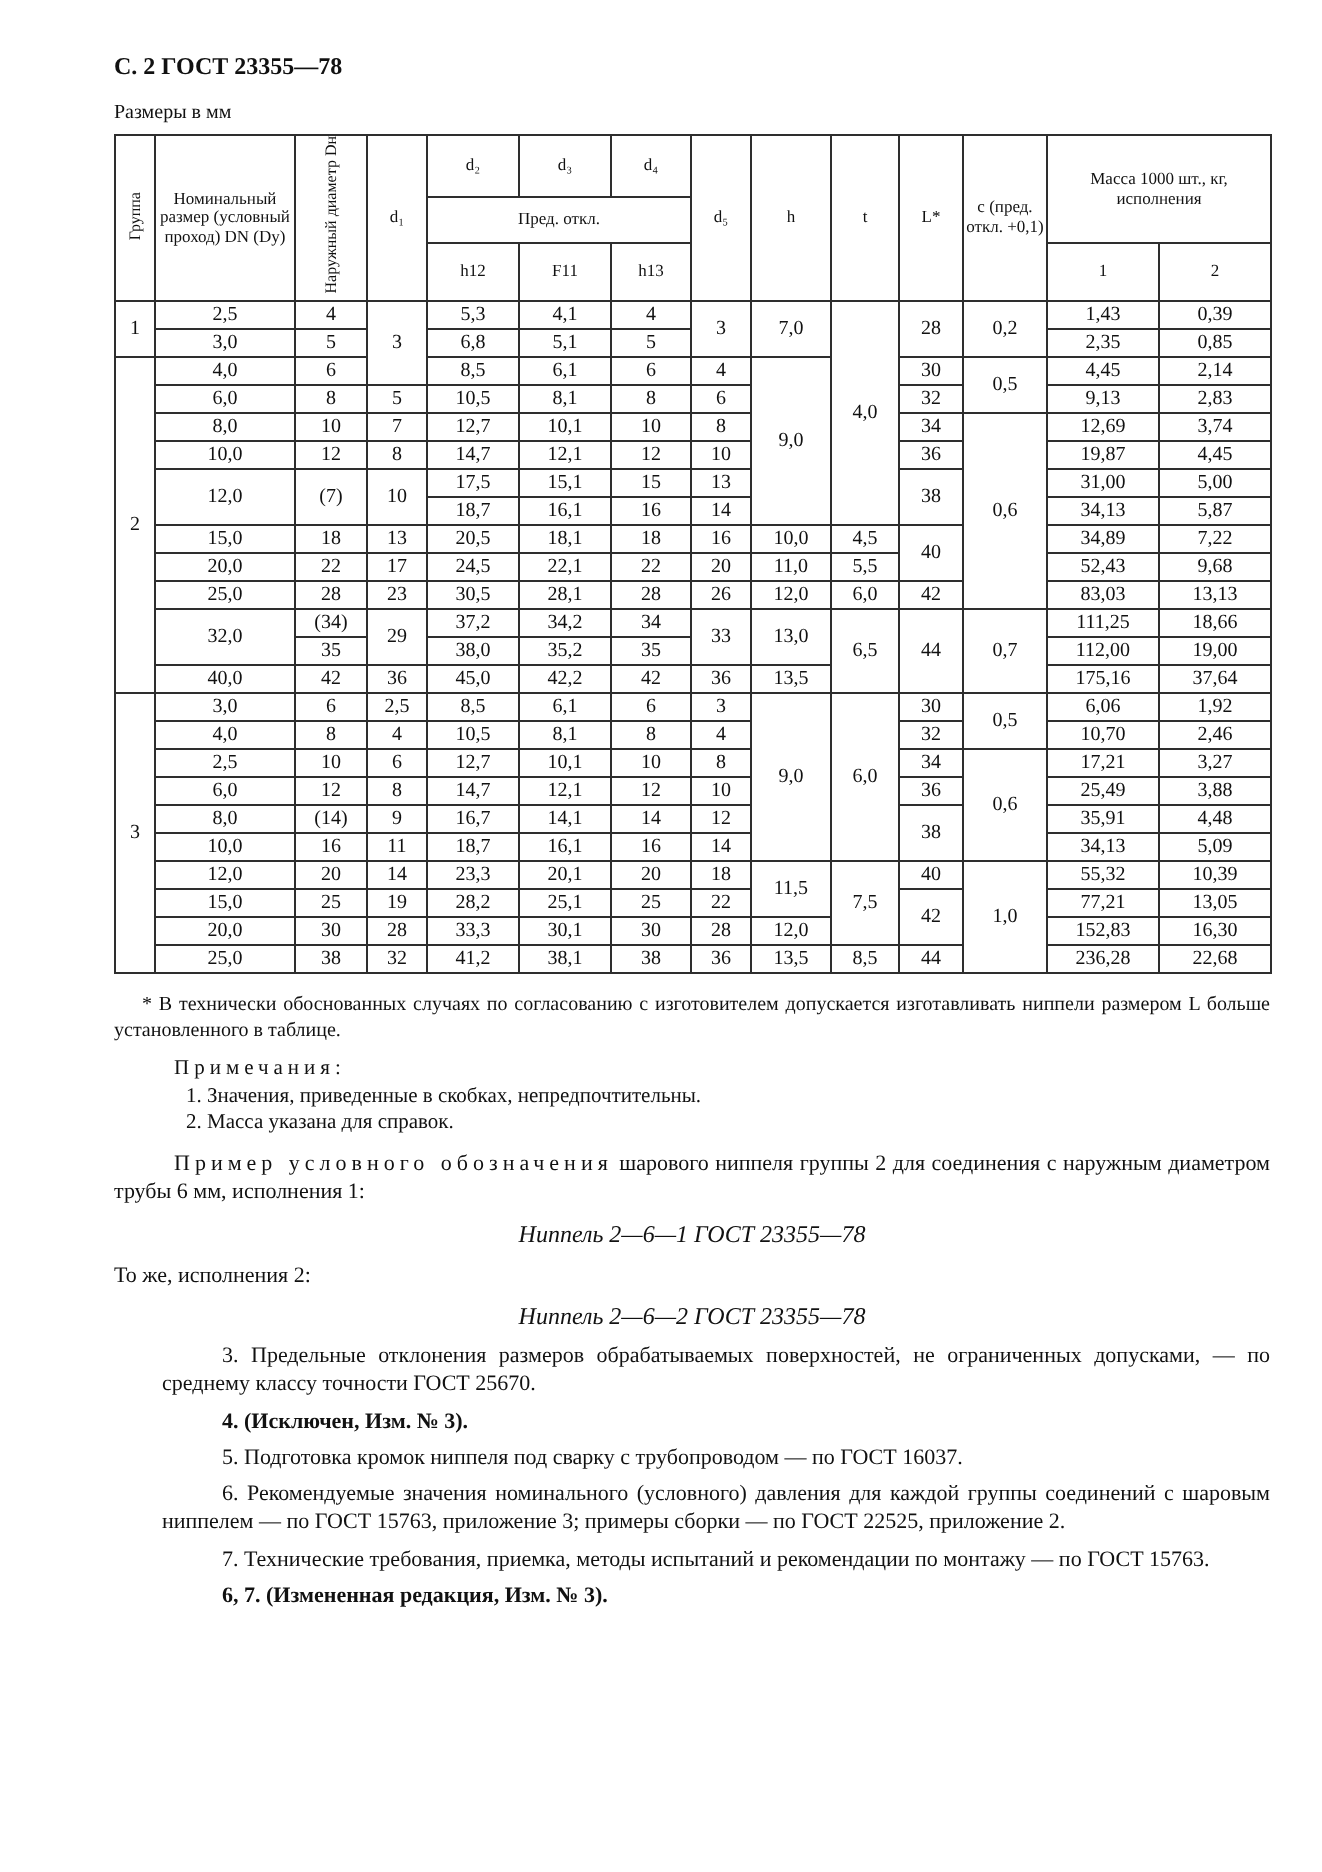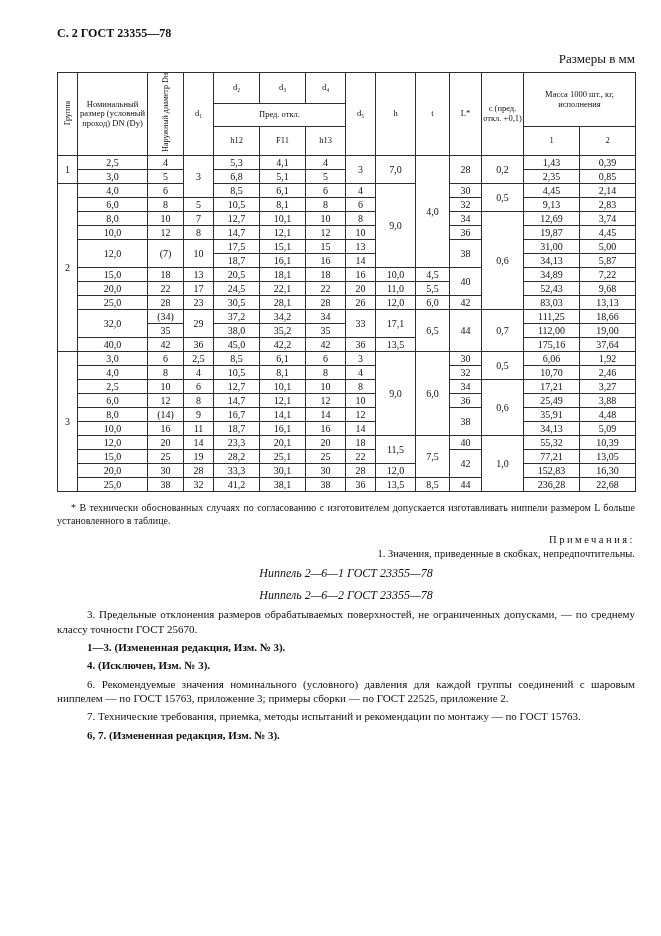--- a/index.html
+++ b/index.html
@@ -4,21 +4,21 @@
 <style>
   html,body{margin:0;padding:0;background:#ffffff;}
   body{
     width:661px;height:936px;
     font-family:"Liberation Serif","DejaVu Serif",serif;
     color:#111;
     overflow:hidden;
   }
   .page{padding:26px 26px 0 57px;width:578px;}
   .doc-header{font-weight:bold;font-size:12px;margin-bottom:10px;}
-  .caption{text-align:right;font-size:13px;margin:10px 0 5px 0;}
+  .caption{text-align:left;font-size:10px;margin:10px 0 5px 0;}
 
   table.dim{border-collapse:collapse;width:578px;table-layout:fixed;}
   table.dim th,table.dim td{
     border:1px solid #2e2e2e;
     text-align:center;vertical-align:middle;
     padding:0 1px;font-size:10px;line-height:1.15;height:13px;
     overflow:hidden;
   }
   table.dim{border:1.5px solid #222;}
   table.dim th{font-weight:normal;font-size:8.5px;line-height:1.12;padding:1px;}
@@ -32,26 +32,26 @@
   }
   thead tr.h1 th{height:28px;}
   thead tr.h2 th{height:20px;}
   thead tr.h3 th{height:26px;}
 
   .footnote{font-size:10px;text-align:justify;text-indent:14px;margin-top:10px;line-height:1.25;}
   .notes-small{font-size:10.5px;margin-top:6px;line-height:1.3;}
   .notes-title{margin-left:30px;letter-spacing:2.5px;}
   .notes-small p.itm{margin:0 0 0 36px;}
   .bodytext{font-size:11px;line-height:1.3;}
-  p{margin:0;text-align:right;}
+  p{margin:0;}
   .para{text-align:justify;text-indent:30px;margin-top:6px;}
   .sp{letter-spacing:2.5px;}
   .desig{text-align:center;font-style:italic;margin-top:6px;font-size:12px;}
   .noindent{margin-top:6px;}
-  .note-p{text-align:justify;text-indent:30px;margin-top:4px;}
+  .note-p{text-align:justify;text-indent:30px;margin-top:4px;margin-left:24px;}
   .bold{font-weight:bold;}
 </style>
 </head>
 <body>
 
 <div class="page">
 
   <div class="doc-header">С. 2 ГОСТ 23355—78</div>
 
   <div class="caption">Размеры в мм</div>
@@ -239,21 +239,21 @@
           <td>13,13</td>
         </tr>
         <tr>
           <td rowspan="2">32,0</td>
           <td>(34)</td>
           <td rowspan="2">29</td>
           <td>37,2</td>
           <td>34,2</td>
           <td>34</td>
           <td rowspan="2">33</td>
-          <td rowspan="2">17,1</td>
+          <td rowspan="2">13,0</td>
           <td rowspan="3">6,5</td>
           <td rowspan="3">44</td>
           <td rowspan="3">0,7</td>
           <td>111,25</td>
           <td>18,66</td>
         </tr>
         <tr>
           <td>35</td>
           <td>38,0</td>
           <td>35,2</td>
@@ -403,27 +403,30 @@
           <td>22,68</td>
         </tr>
       </tbody>
   </table>
 
   <p class="footnote">* В технически обоснованных случаях по согласованию с изготовителем допускается изготавливать ниппели размером L больше установленного в таблице.</p>
 
   <div class="notes-small">
     <p class="notes-title">Примечания:</p>
     <p class="itm">1. Значения, приведенные в скобках, непредпочтительны.</p>
+    <p class="itm">2. Масса указана для справок.</p>
   </div>
 
   <div class="bodytext">
+    <p class="para"><span class="sp">Пример условного обозначения</span><span> шарового ниппеля группы 2 для соединения с наружным диаметром трубы 6 мм, исполнения 1:</span></p>
     <p class="desig">Ниппель 2—6—1 ГОСТ 23355—78</p>
+    <p class="noindent">То же, исполнения 2:</p>
     <p class="desig">Ниппель 2—6—2 ГОСТ 23355—78</p>
 
     <p class="note-p">3. Предельные отклонения размеров обрабатываемых поверхностей, не ограниченных допусками, — по среднему классу точности ГОСТ 25670.</p>
-    <p class="note-p bold">1—3. (Измененная редакция, Изм. № 3).</p>
     <p class="note-p bold">4. (Исключен, Изм. № 3).</p>
+    <p class="note-p">5. Подготовка кромок ниппеля под сварку с трубопроводом — по ГОСТ 16037.</p>
     <p class="note-p">6. Рекомендуемые значения номинального (условного) давления для каждой группы соединений с шаровым ниппелем — по ГОСТ 15763, приложение 3; примеры сборки — по ГОСТ 22525, приложение 2.</p>
     <p class="note-p">7. Технические требования, приемка, методы испытаний и рекомендации по монтажу — по ГОСТ 15763.</p>
     <p class="note-p bold">6, 7. (Измененная редакция, Изм. № 3).</p>
   </div>
 
 </div>
 
 </body></html>

